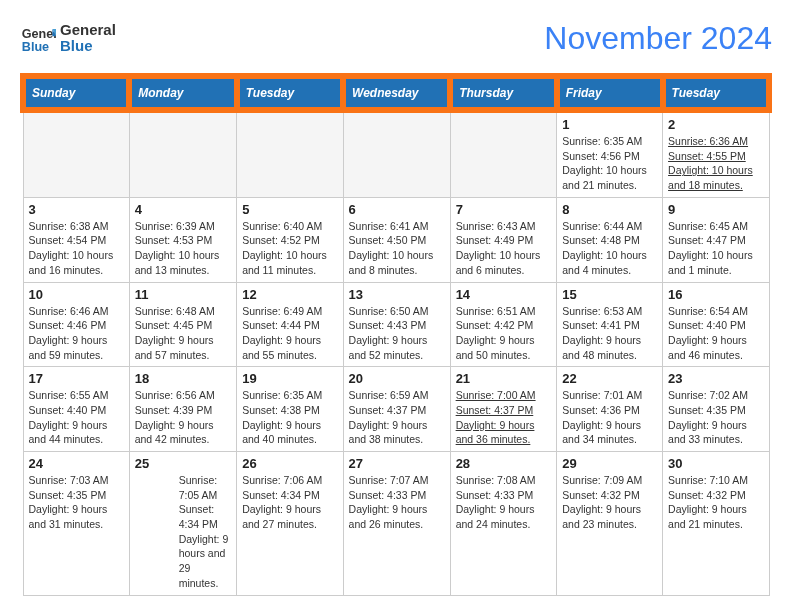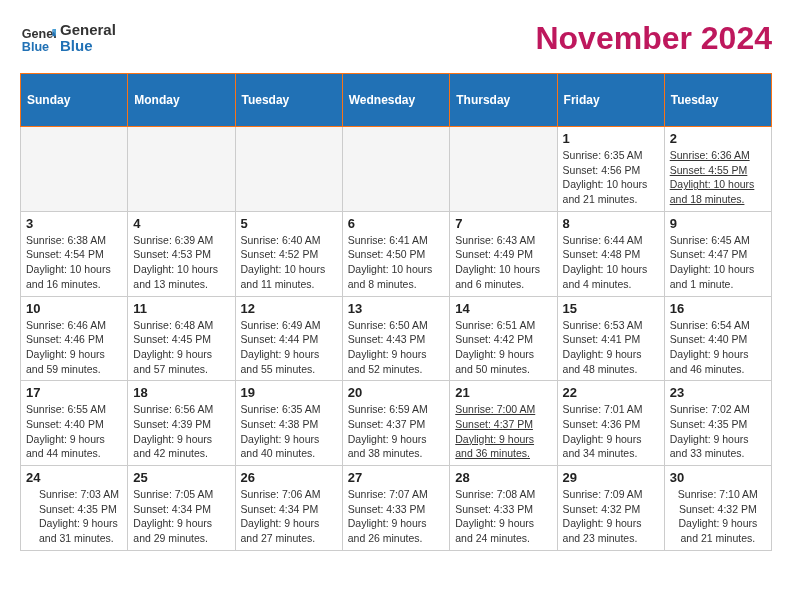--- a/index.html
+++ b/index.html
@@ -28,40 +28,41 @@
     }
     .logo-icon {
       width: 36px;
       height: 36px;
     }
     .title-block {
       text-align: right;
     }
     .month-title {
       font-size: 32px;
-      font-weight: bold;
-      color: #be185d;
+      font-weight: normal;
+      color: #3b82f6;
     }
     .location {
       font-size: 15px;
       color: #555;
     }
     .calendar {
       width: 100%;
       border-collapse: collapse;
       font-size: 11px;
     }
     .calendar th {
       background: #2171b5;
       color: #fff;
       text-align: left;
-      padding: 19px 6px;
+      padding: 7px 6px;
       font-size: 12px;
       font-weight: bold;
-      border: 1px solid #f97316;
+      border: 6px solid #f97316;
+      font-style: italic;
     }
     .calendar td {
       border: 1px solid #ccc;
       vertical-align: top;
       padding: 4px 5px;
       width: 108px;
       min-height: 70px;
       background: #fff;
     }
     .calendar td.empty {
@@ -264,27 +265,27 @@
           <td>
             <div class="day-num">23</div>
             <div class="day-info" style="white-space: pre-line;">Sunrise: 7:02 AM
 Sunset: 4:35 PM
 Daylight: 9 hours and 33 minutes.</div>
           </td>
         </tr>
         <tr class="week-row">
           <td>
             <div class="day-num">24</div>
-            <div class="day-info" style="white-space: pre-line; margin-left: 13px;">Sunrise: 7:03 AM
+            <div class="day-info" style="white-space: pre-line;">Sunrise: 7:03 AM
 Sunset: 4:35 PM
 Daylight: 9 hours and 31 minutes.</div>
           </td>
           <td>
             <div class="day-num">25</div>
-            <div class="day-info" style="white-space: pre-line;">Sunrise: 7:05 AM
+            <div class="day-info" style="white-space: pre-line; margin-left: 44px;">Sunrise: 7:05 AM
 Sunset: 4:34 PM
 Daylight: 9 hours and 29 minutes.</div>
           </td>
           <td>
             <div class="day-num">26</div>
             <div class="day-info" style="white-space: pre-line;">Sunrise: 7:06 AM
 Sunset: 4:34 PM
 Daylight: 9 hours and 27 minutes.</div>
           </td>
           <td>
@@ -300,20 +301,20 @@
 Daylight: 9 hours and 24 minutes.</div>
           </td>
           <td>
             <div class="day-num">29</div>
             <div class="day-info" style="white-space: pre-line;">Sunrise: 7:09 AM
 Sunset: 4:32 PM
 Daylight: 9 hours and 23 minutes.</div>
           </td>
           <td>
             <div class="day-num">30</div>
-            <div class="day-info" style="white-space: pre-line; text-align: center;">Sunrise: 7:10 AM
+            <div class="day-info" style="white-space: pre-line;">Sunrise: 7:10 AM
 Sunset: 4:32 PM
 Daylight: 9 hours and 21 minutes.</div>
           </td>
         </tr>
       </tbody>
   </table>
 </div>
 
 </body></html>

